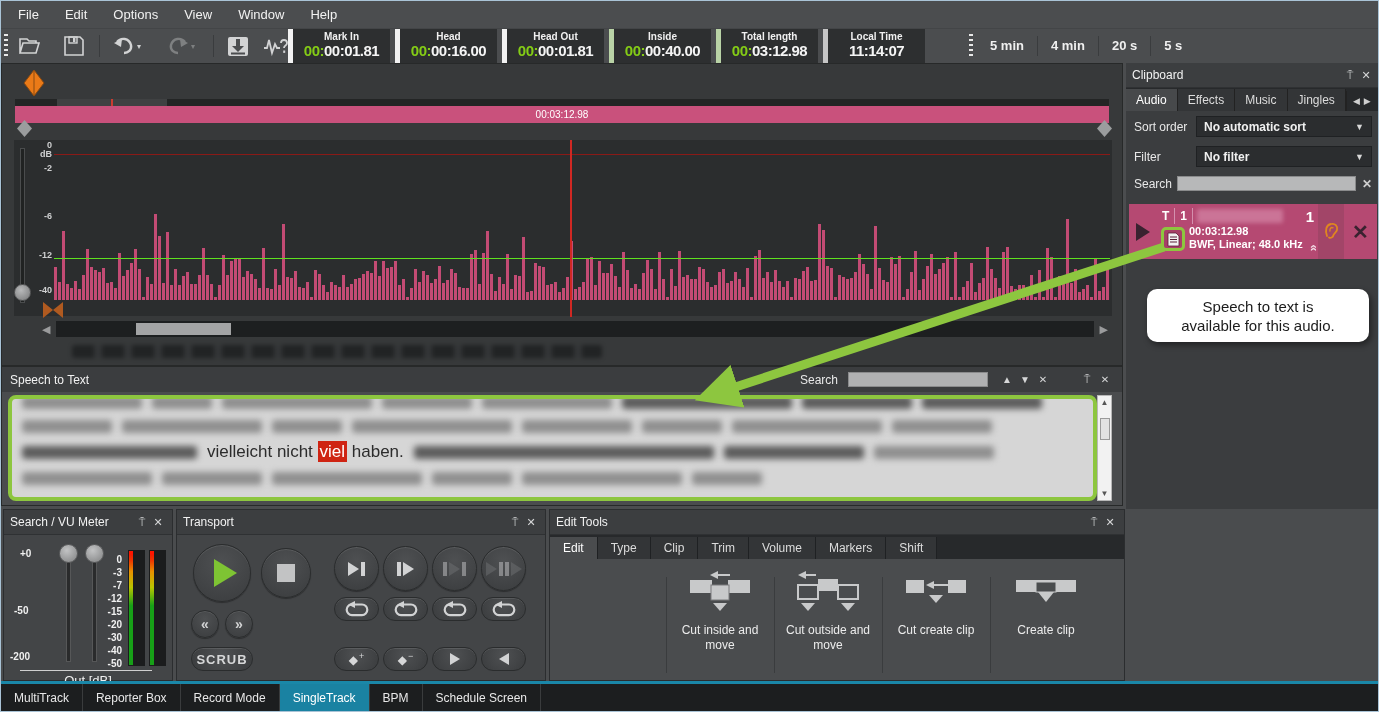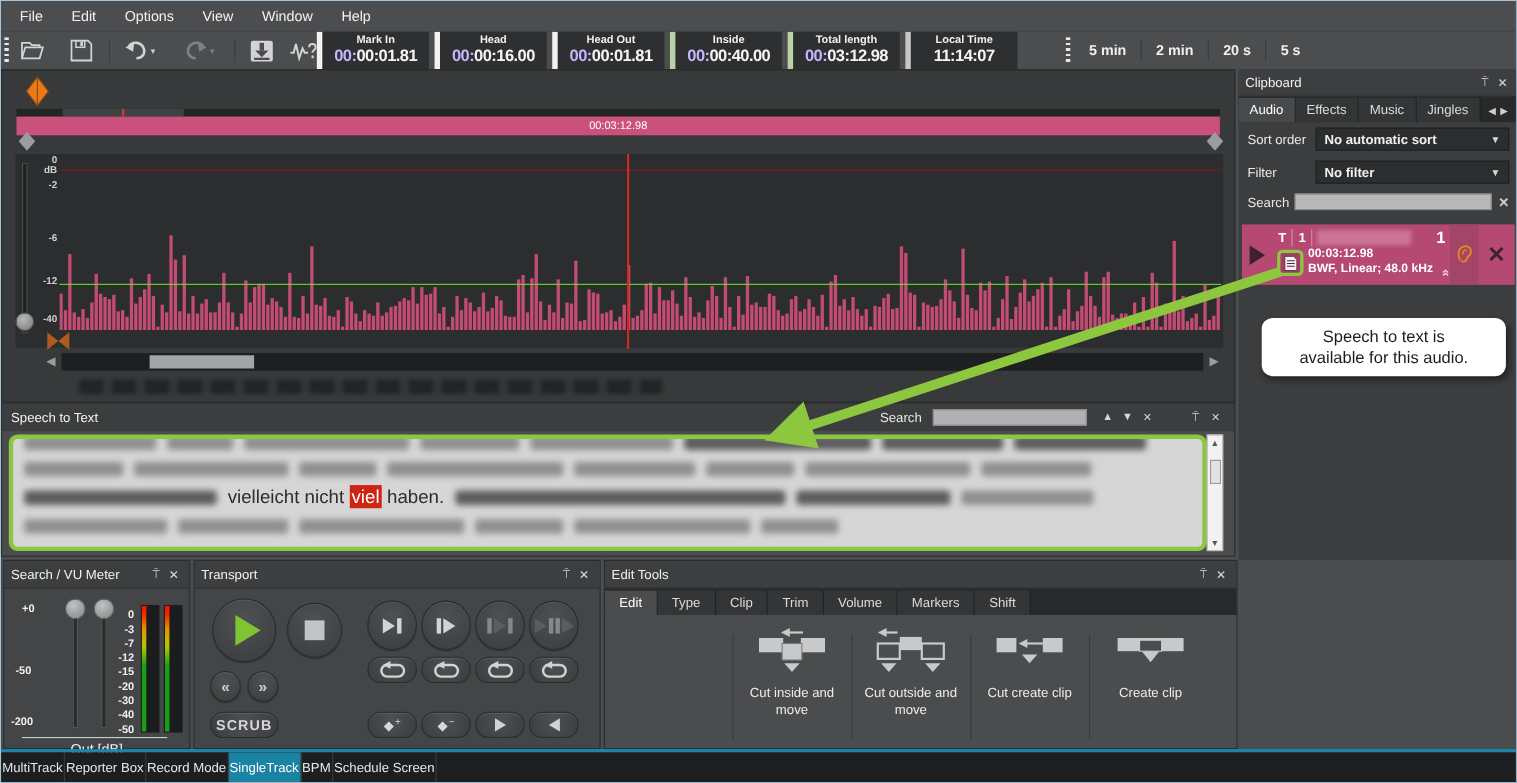--- a/index.html
+++ b/index.html
@@ -23,21 +23,21 @@
   .tool-sep { position:absolute; top:6px; width:1px; height:22px; background:#3a3c3e; }
   .dd-caret { color:#cfd0d1; font-size:8px; margin-left:2px; }
   .disabled { opacity:.38; }
 
   .tdisp { position:absolute; top:0; height:34px; width:102px; background:#2d2f30; display:flex; }
   .tbar { width:5px; height:100%; }
   .tbar-white { background:#f2f2f2; } .tbar-green { background:#b9d3a6; } .tbar-gray { background:#c6c6c6; }
   .tcol { flex:1; text-align:center; padding-top:2px; }
   .tlabel { color:#f0f0f0; font-size:10px; font-weight:bold; line-height:11px; }
   .tval { color:#f5f5f5; font-size:15px; font-weight:bold; line-height:18px; letter-spacing:-0.5px; }
-  .tval .dim { color:#c4b5fd; }
+  .tval .dim { color:#84cc16; }
 
   .zoom-presets { position:absolute; left:976px; top:0; height:34px; display:flex; align-items:center; }
   .zp-btn { color:#f0f0f0; font-size:13px; font-weight:bold; padding:0 13px; line-height:30px; }
   .zp-sep { width:1px; height:20px; background:#3a3c3e; }
 
   
   #wavepanel { position:absolute; left:0; top:62px; width:1122px; height:303px; background:#37393a;
                border:1px solid #272929; }
   #top-diamond { position:absolute; left:22px; top:6px; width:20px; height:26px; }
   #ruler { position:absolute; left:13px; top:35px; width:1094px; height:7px; background:#232525; }
@@ -172,21 +172,21 @@
   .et-tab.active { background:#4a4c4e; color:#fff; }
   #et-body { position:absolute; left:0; top:49px; right:0; bottom:0; background:#4a4c4e; }
   .et-cell { position:absolute; top:12px; width:88px; text-align:center; }
   .et-ico { height:46px; display:flex; align-items:flex-start; justify-content:center; }
   .et-lbl { color:#ececec; font-size:12px; line-height:15px; margin-top:6px; }
   .et-sep { position:absolute; top:18px; width:1px; height:96px; background:#3a3c3e; }
 
   
   #teal-line { position:absolute; left:0; top:680px; width:1379px; height:3px; background:#1a87a8; }
   #tabbar { position:absolute; left:0; top:683px; width:1379px; height:29px; background:#1c1e1f; display:flex; }
-  .b-tab { color:#e8e8e8; font-size:12px; padding:0 1px; line-height:28px; border-right:1px solid #3a3c3d; }
+  .b-tab { color:#e8e8e8; font-size:12px; padding:0 13px; line-height:28px; border-right:1px solid #3a3c3d; }
   .b-tab.active { background:#1a82a2; color:#fff; }
 
   
   #arrow-overlay { position:absolute; left:0; top:0; width:1379px; height:712px; pointer-events:none; z-index:60; }
 
   svg { overflow:visible; }
 </style>
 </head>
 <body>
 
@@ -288,21 +288,21 @@
       <div class="tcol">
           <div class="tlabel">Local Time</div>
       <div class="tval"><span>11:14:07</span></div>
         </div>
     </div>
 
     <div class="grip" style="left:968px"></div>
     <div class="zoom-presets">
       <span class="zp-btn">5 min</span>
       <span class="zp-sep"></span>
-      <span class="zp-btn">2 min</span>
+      <span class="zp-btn">4 min</span>
       <span class="zp-sep"></span>
       <span class="zp-btn">20 s</span>
       <span class="zp-sep"></span>
       <span class="zp-btn">5 s</span>
     </div>
   </div>
 
   <div id="wavepanel">
     <svg id="top-diamond" viewBox="0 0 20 26">
       <polygon points="10,0 20,13 10,26 0,13" fill="#ea7a18" stroke="#8a4a10" stroke-width="1"></polygon>

